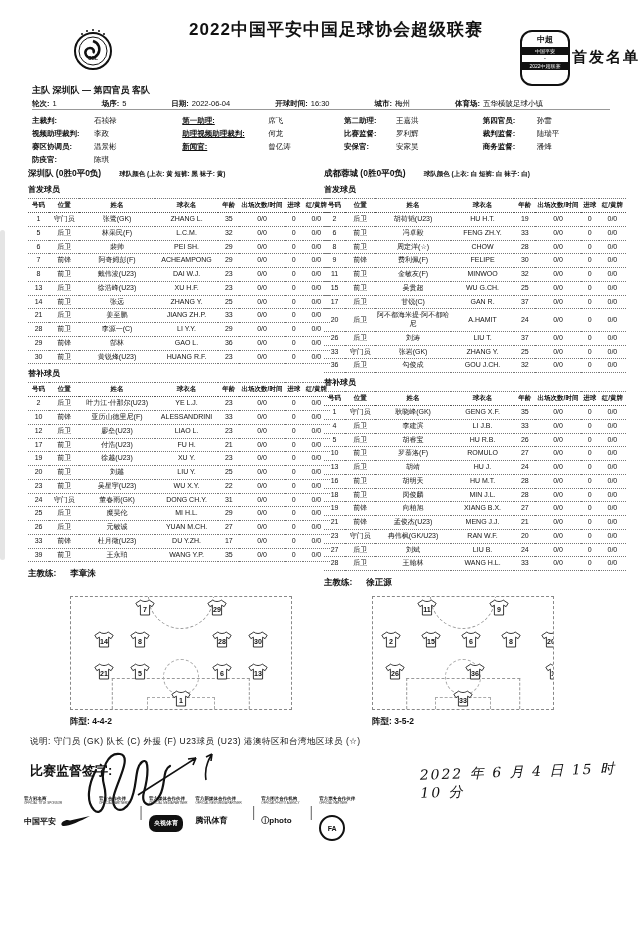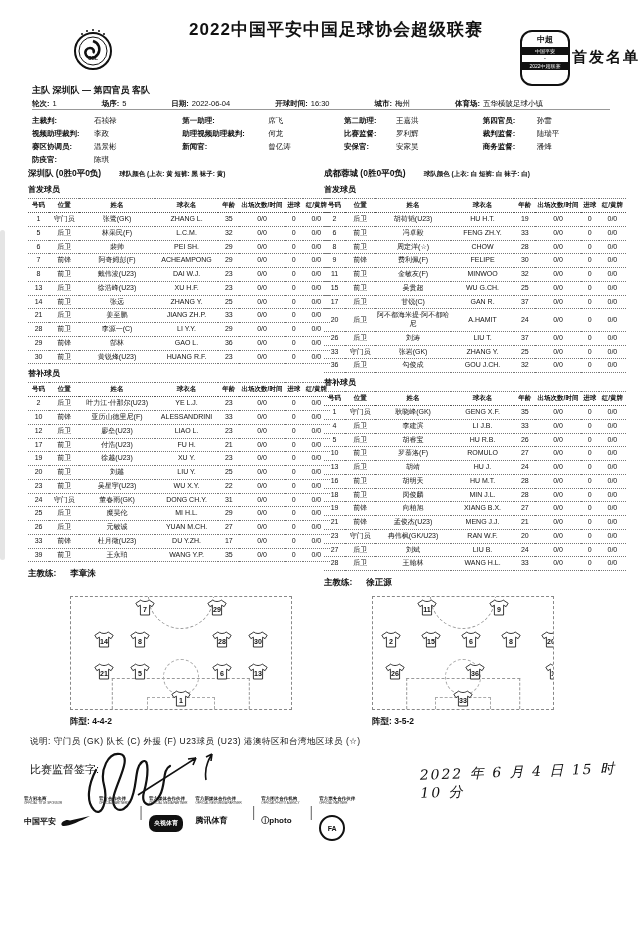--- a/index.html
+++ b/index.html
@@ -17,21 +17,21 @@
   .teamsline{top:84px;left:32px;font-size:9px;font-weight:bold;}
   .inforow{top:99px;left:32px;width:578px;display:flex;font-size:7.5px;border-bottom:1px solid #999;gap:31px;}
   .inforow .cell{margin-right:14px;white-space:nowrap;}
   .inforow .cell b{margin-right:3px;}
   
   .officials{top:116px;left:32px;width:578px;display:grid;grid-template-columns:26% 28% 24% 22%;
              grid-auto-rows:13px;font-size:7.5px;}
   .off-cell{display:flex;white-space:nowrap;}
   .off-cell b{display:inline-block;}
   .officials .off-cell:nth-child(4n+1) b{width:62px;}
-  .officials .off-cell:nth-child(4n+2) b{width:86px;}
+  .officials .off-cell:nth-child(4n+2) b{width:86px;text-decoration:underline;}
   .officials .off-cell:nth-child(4n+3) b{width:52px;}
   .officials .off-cell:nth-child(4n+0) b{width:54px;}
   
   .teamcol{top:168px;width:302px;font-size:7.5px;}
   .teamcol.home{left:28px;} .teamcol.away{left:324px;}
   .theader{display:flex;align-items:baseline;margin-bottom:3px;}
   .tname{font-weight:bold;font-size:8.5px;white-space:nowrap;}
   .tcolors{font-weight:bold;font-size:6.5px;margin-left:18px;white-space:nowrap;}
   .seclabel{font-weight:bold;font-size:8px;margin:4px 0 3px 0;}
   table.roster{width:100%;border-collapse:collapse;table-layout:fixed;font-size:7px;}
@@ -55,21 +55,21 @@
   .gbox{position:absolute;width:30%;height:11px;border:1px dashed #aaa;border-bottom:none;
         left:50%;bottom:0;transform:translateX(-50%);}
   .parc{position:absolute;width:34px;height:34px;border:1px dashed #aaa;border-radius:50%;
         left:50%;bottom:14px;transform:translateX(-50%);}
   .prow{position:absolute;left:0;width:100%;display:flex;align-items:center;}
   .prow .sp{flex:0 0 30px;}
   .jersey{width:20px;height:17px;flex:0 0 auto;}
   .formlabel{text-align:left;font-weight:bold;font-size:8.5px;margin-top:6px;}
   
   .legend{top:736px;left:30px;width:590px;font-size:8.5px;font-weight:normal;letter-spacing:.5px;}
-  .siglabel{top:762px;left:30px;font-size:11px;font-weight:normal;}
+  .siglabel{top:762px;left:30px;font-size:13px;font-weight:bold;}
   .sig{top:740px;left:78px;}
   .dateline{top:763px;left:420px;font-size:14px;font-style:italic;letter-spacing:2px;
             font-family:"DejaVu Serif","Liberation Serif",serif;transform:rotate(-2deg);}
   
   .footer{top:796px;left:24px;width:600px;display:flex;align-items:flex-start;}
   .fsec{display:flex;flex-direction:column;margin-right:8px;}
   .fsec .flab{font-size:4.5px;font-weight:bold;white-space:nowrap;}
   .fsec .fen{font-size:3px;color:#333;white-space:nowrap;margin-bottom:4px;}
   .fsec .flogos{display:flex;align-items:center;gap:5px;margin-top:6px;}
   .logo-pill{background:#111;color:#fff;border-radius:7px;font-size:6px;font-weight:bold;

